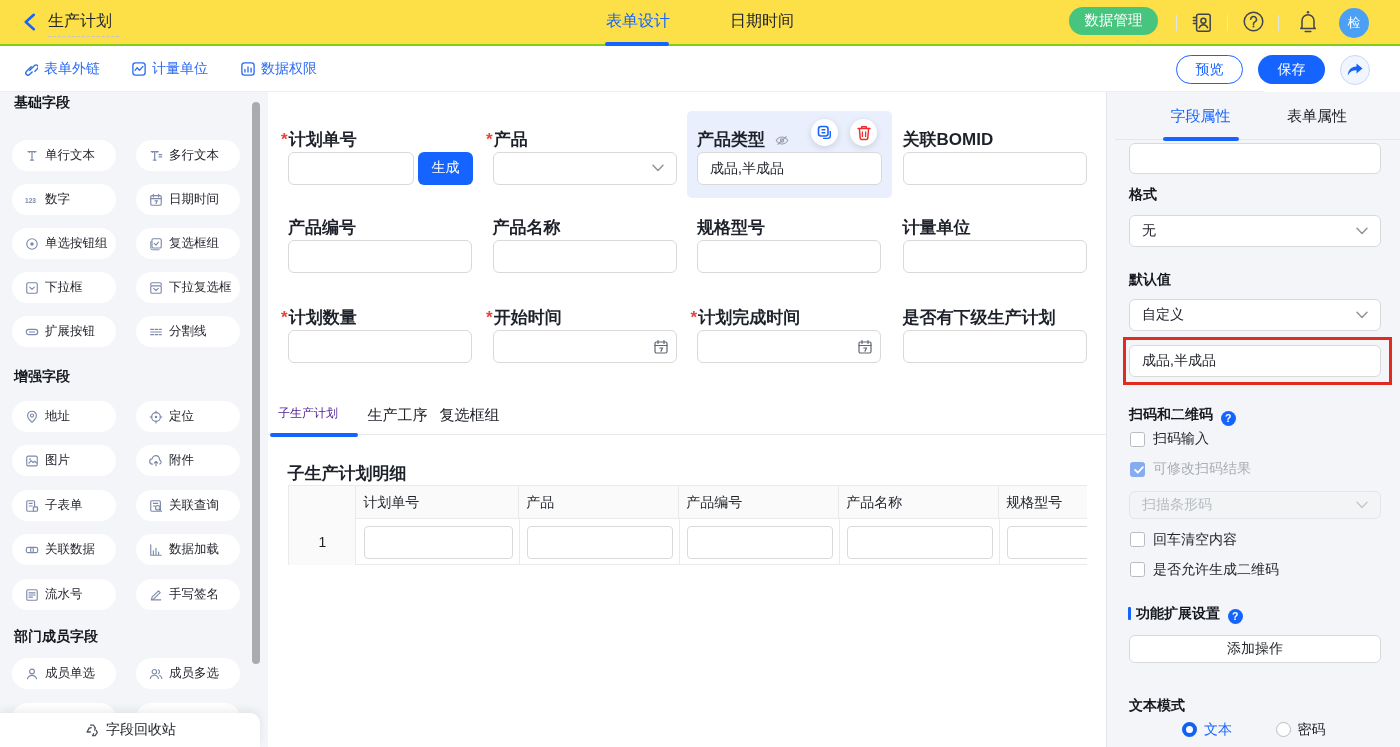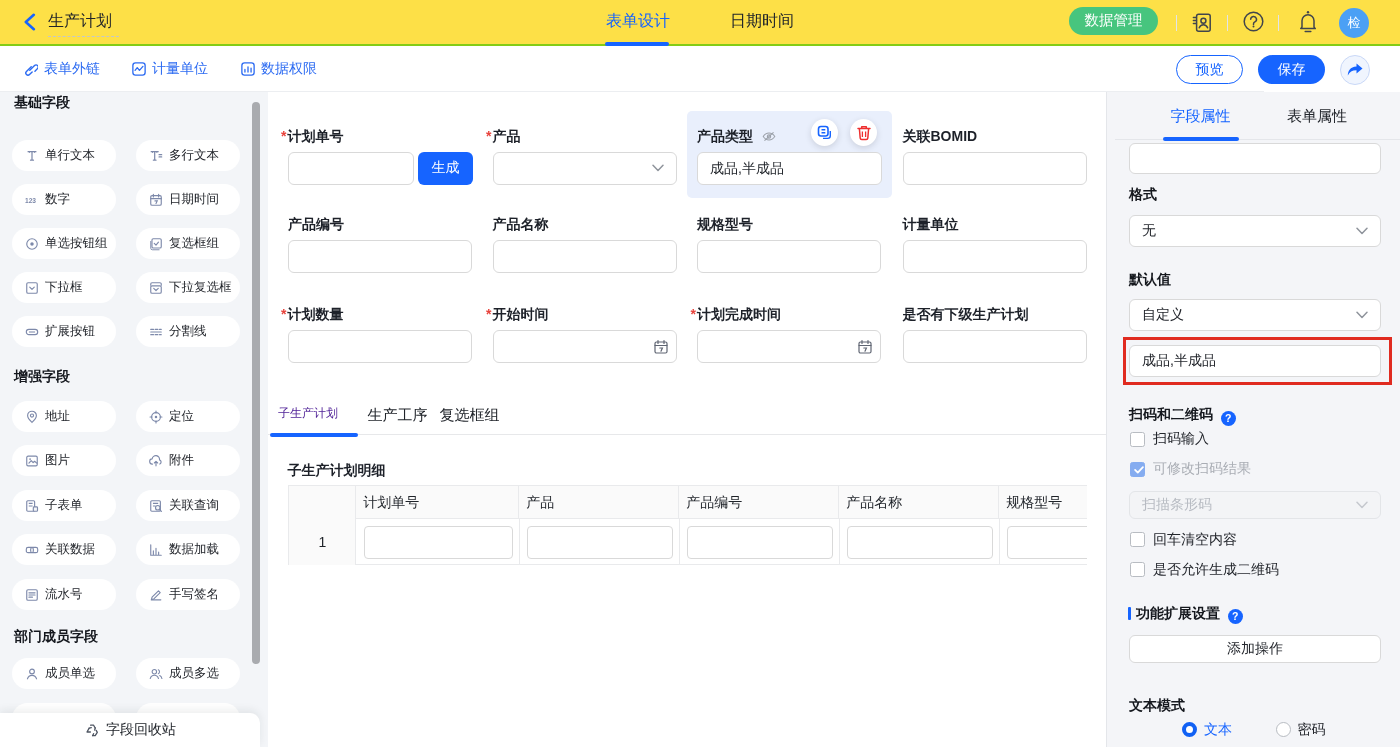--- a/index.html
+++ b/index.html
@@ -31,21 +31,21 @@
   .sect { position:absolute; left:14px; font-size:14px; font-weight:700; color:#15181e; }
   .fbtn { position:absolute; width:104px; height:31px; background:#fff; border-radius:16px;
     display:flex; align-items:center; font-size:12.5px; color:#23262c; }
   .fbtn svg { margin-left:13px; margin-right:6px; flex:none; width:14px; height:14px; }
   .c1 { left:12px; } .c2 { left:136px; }
   #sb-thumb { position:absolute; left:252px; top:10px; width:8px; height:562px; background:#a9abaf; border-radius:4px; }
   #recycle { position:absolute; left:0; top:621px; width:260px; height:34px; background:#fff;
     border-radius:0 10px 0 0; box-shadow:0 -3px 8px rgba(31,35,41,.08);
     display:flex; align-items:center; justify-content:center; gap:6px; font-size:14px; color:#20242a; }
   
-  .flabel { position:absolute; font-size:14px; font-weight:600; color:#1d2129; white-space:nowrap;text-align:center; }
+  .flabel { position:absolute; font-size:17px; font-weight:600; color:#1d2129; white-space:nowrap;text-align:center; }
   .star { color:#e8433c; margin-right:1px; }
   .inp { position:absolute; width:184px; height:33px; background:#fff; border:1px solid #d9d9d9; border-radius:6px; }
   .ctab { position:absolute; top:314px; font-size:15px; color:#20242a; }
   .ctab.on { color:#4c1d95; font-size:12px; top:313px; }
   
   .rlabel { position:absolute; left:22px; font-size:14px; font-weight:700; color:#15181e; white-space:nowrap; }
   .rsel { position:absolute; left:22px; width:252px; height:32px; background:#fff; border:1px solid #d9d9d9;
     border-radius:6px; display:flex; align-items:center; padding:0 12px; font-size:14px; color:#23262c; }
   .rsel .chev { margin-left:auto; }
   .ckrow { position:absolute; left:23px; display:flex; align-items:center; gap:8px; font-size:14px; color:#23262c; }

